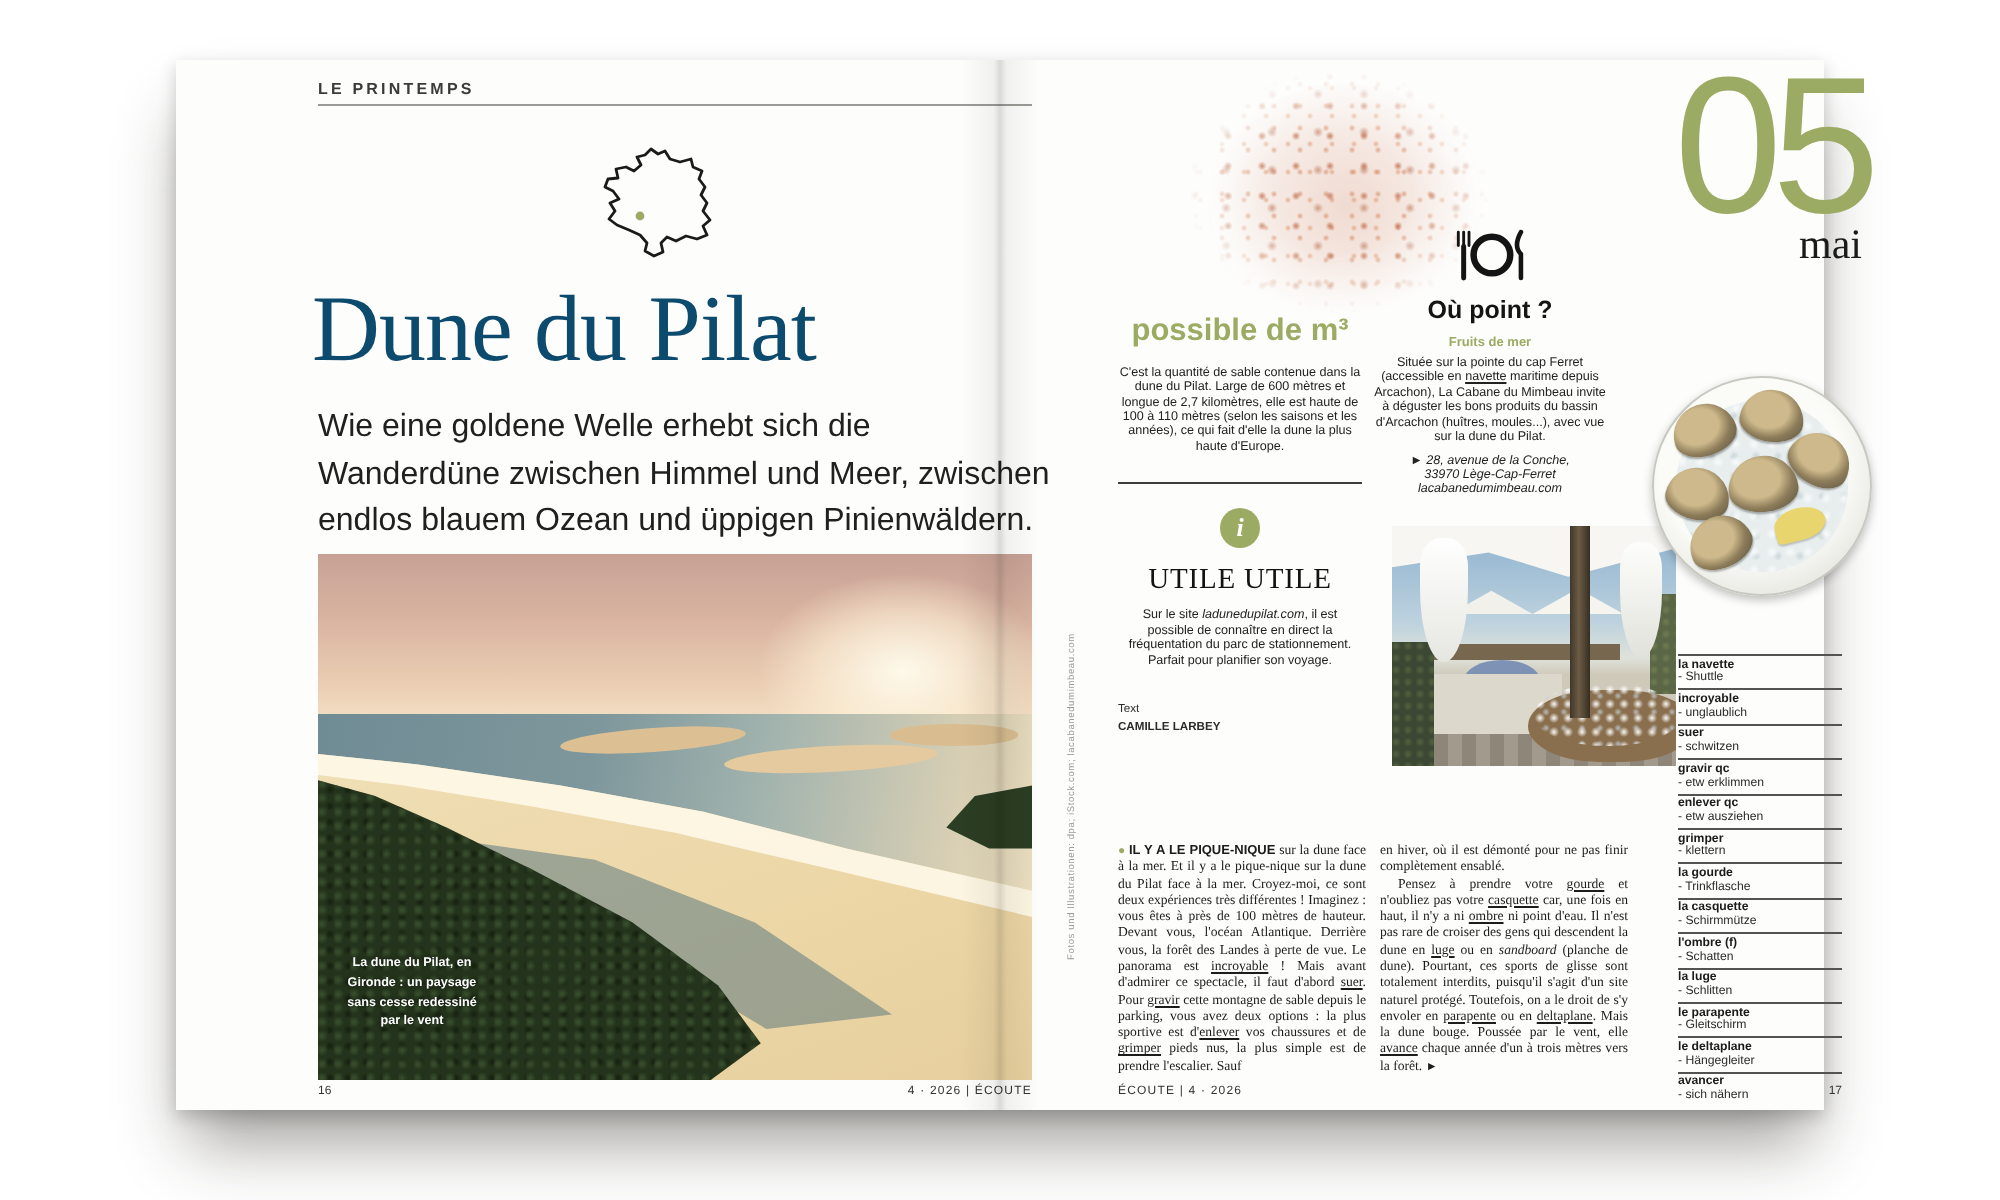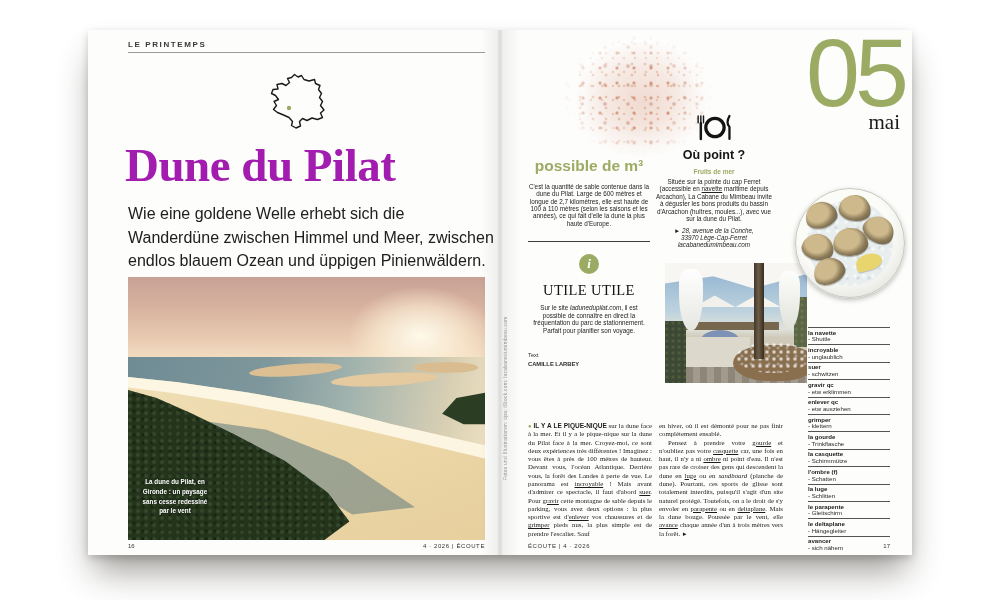--- a/index.html
+++ b/index.html
@@ -3,33 +3,33 @@
 <meta charset="utf-8">
 <style>
   :root{ --accent:#9cab63; --ink:#1d1d1b; }
   html,body{margin:0;padding:0;background:#ffffff;}
   .stage{position:relative;width:1000px;height:600px;background:#fff;overflow:hidden;
          font-family:"Liberation Sans",sans-serif;color:var(--ink);}
   .spread{position:absolute;left:88px;top:30px;width:824px;height:525px;background:#fdfdfc;
           box-shadow:0 3px 8px rgba(0,0,0,.18), 0 22px 32px -6px rgba(45,40,32,.45);}
   .spread::after{content:"";position:absolute;left:5px;right:5px;bottom:-5px;height:5px;
           background:#efeeea;box-shadow:0 6px 10px rgba(0,0,0,.25);z-index:-1;}
-  .page{position:absolute;top:0;height:525px;width:412px;}
+  .page{position:absolute;top:0;height:525px;width:412px;margin-left:31px;}
   .page-left{left:0;}
   .page-right{left:412px;}
   .gutter{position:absolute;left:392px;top:0;width:40px;height:525px;pointer-events:none;z-index:5;
           background:linear-gradient(90deg,rgba(0,0,0,0) 0%,rgba(0,0,0,.05) 42%,rgba(0,0,0,.14) 50%,rgba(0,0,0,.05) 58%,rgba(0,0,0,0) 100%);}
 
   
   .kicker{position:absolute;left:40px;top:10px;font-size:8px;font-weight:bold;letter-spacing:1.6px;color:#3a3a38;}
   .header-rule{position:absolute;left:40px;top:22px;width:357px;height:1px;background:#9a9a96;}
   .france-map{position:absolute;left:182px;top:42px;width:60px;height:58px;}
   .tagline{position:absolute;left:40px;top:102px;font-size:13px;font-weight:bold;color:var(--accent);}
-  .headline{position:absolute;left:37px;top:112px;font-family:"Liberation Serif",serif;font-weight:bold;
-            font-size:47px;line-height:1;color:#a21caf;letter-spacing:-0.5px;}
+  .headline{position:absolute;left:37px;top:112px;font-family:"Liberation Serif",serif;font-weight:normal;
+            font-size:47px;line-height:1;color:#0c4a6e;letter-spacing:-0.5px;}
   .standfirst{position:absolute;left:40px;top:172px;width:370px;font-size:16px;line-height:1.47;color:#20201e;}
 
   .dune-photo{position:absolute;left:40px;top:247px;width:357px;height:263px;overflow:hidden;background:#ccc;}
   .ph-sky{position:absolute;inset:0;
      background:linear-gradient(180deg,#c7a195 0%,#d9b3a0 12%,#e9ccb2 24%,#f5e2c6 33%,#f2e0c6 40%,#e8d6bd 100%);}
   .ph-sun{position:absolute;left:55%;top:2%;width:45%;height:45%;
      background:radial-gradient(ellipse 60% 55% at 60% 45%,rgba(255,252,238,.95),rgba(255,243,218,.55) 45%,rgba(255,240,210,0) 75%);}
   .ph-sea{position:absolute;left:0;top:30.5%;width:100%;height:34%;
      background:linear-gradient(100deg,#6f8b94 0%,#7e979c 38%,#a3b4ae 62%,#d8cfb4 88%,#ecdfc0 100%);}
   .ph-sandbar{position:absolute;background:#dcc094;border-radius:50%;}

